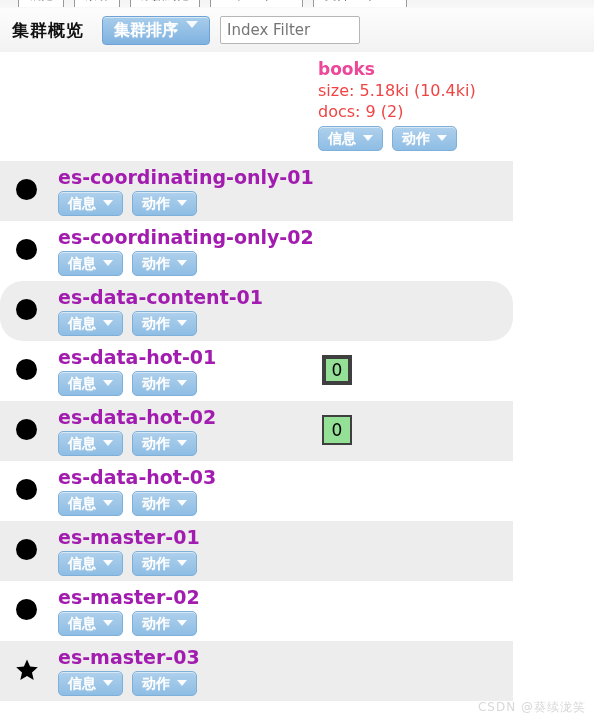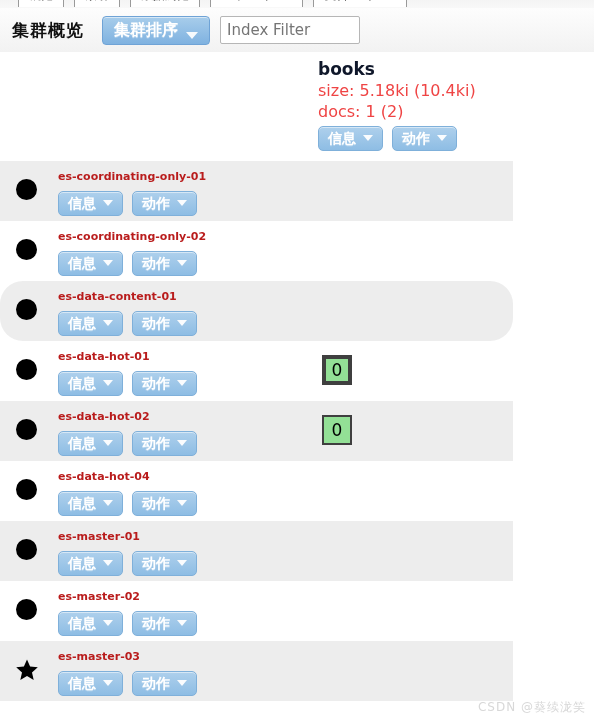--- a/index.html
+++ b/index.html
@@ -68,21 +68,21 @@
   .cluster-title {
     font-size: 17px;
     font-weight: bold;
     color: #111;
     letter-spacing: 1px;
     margin-right: 18px;
     white-space: nowrap;
   }
   .btn {
     display: inline-flex;
-    align-items: flex-end;
+    align-items: flex-start;
     gap: 8px;
     background: linear-gradient(to bottom, #a8cdeb 0%, #7fb2e0 100%);
     border: 1px solid #6fa3d6;
     border-radius: 4px;
     color: #ffffff;
     font-size: 15px;
     font-weight: bold;
     padding: 4px 11px 5px 11px;
     margin-right: 10px;
     white-space: nowrap;
@@ -134,21 +134,21 @@
   }
   .index-cell {
     position: absolute;
     left: 318px;
     top: 6px;
     width: 200px;
   }
   .index-name {
     font-size: 17px;
     font-weight: bold;
-    color: #0f172a;
+    color: #ec4899;
     line-height: 22px;
   }
   .index-stat {
     font-size: 16px;
     color: #ef4444;
     line-height: 21px;
     white-space: nowrap;
   }
   .pill-row {
     margin-top: 4px;
@@ -209,23 +209,23 @@
     background: #000;
   }
 
   .node-body {
     position: absolute;
     left: 58px;
     top: 5px;
     width: 250px;
   }
   .node-name {
-    font-size: 11px;
+    font-size: 19px;
     font-weight: bold;
-    color: #b91c1c;
+    color: #a21caf;
     line-height: 22px;
     white-space: nowrap;
   }
   .node-body .pill-row { margin-top: 3px; }
 
   
   .shard {
     position: absolute;
     width: 30px;
     height: 30px;
@@ -280,21 +280,21 @@
 
     <input class="idx-filter" type="text" placeholder="Index Filter" style="">
   </div>
 
   <div class="grid">
 
     <div class="index-header-row">
       <div class="index-cell">
         <div class="index-name">books</div>
         <div class="index-stat">size: 5.18ki (10.4ki)</div>
-        <div class="index-stat">docs: 1 (2)</div>
+        <div class="index-stat">docs: 9 (2)</div>
         <div class="pill-row">
           <div class="pill">
             <span>信息</span>
             <span class="caret"></span>
           </div>
           <div class="pill">
             <span>动作</span>
             <span class="caret"></span>
           </div>
         </div>
@@ -392,21 +392,21 @@
               </div>
             </div>
           </div>
           <div class="shard replica" style="left: 322px; top: 14px;">0</div>
         </div>
         <div class="node-row plain" style="top: 409px;">
           <div class="node-marker">
             <div class="dot"></div>
           </div>
           <div class="node-body">
-            <div class="node-name">es-data-hot-04</div>
+            <div class="node-name">es-data-hot-03</div>
             <div class="pill-row">
               <div class="pill">
                 <span>信息</span>
                 <span class="caret"></span>
               </div>
               <div class="pill">
                 <span>动作</span>
                 <span class="caret"></span>
               </div>
             </div>

